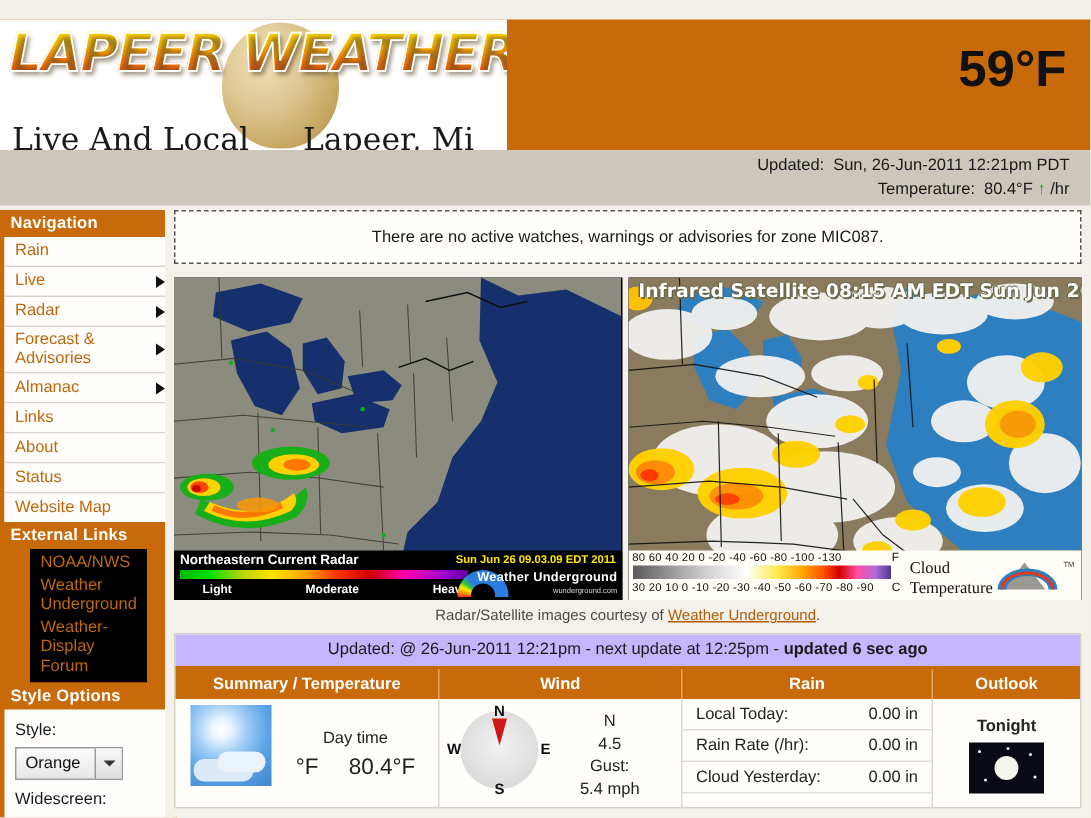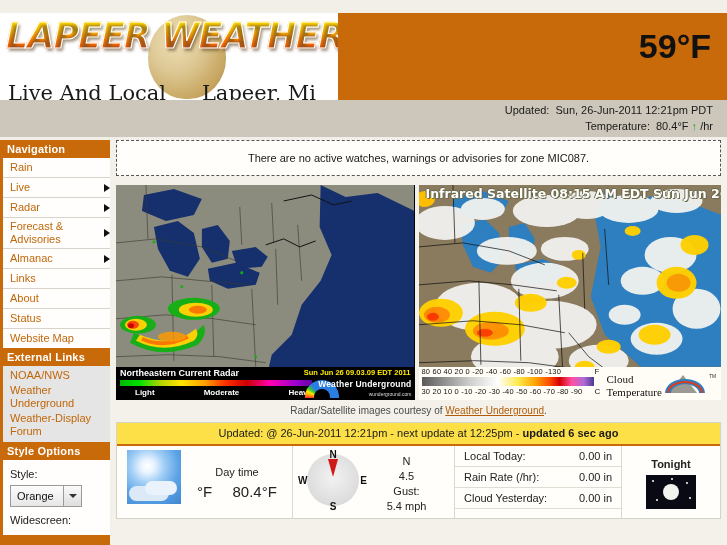--- a/index.html
+++ b/index.html
@@ -98,21 +98,21 @@
   .sb-item:last-child { border-bottom: none; }
   .sb-item .caret {
     position: absolute; right: 5px; top: 50%;
     transform: translateY(-50%);
     width: 0; height: 0;
     border-left: 6px solid #111;
     border-top: 4px solid transparent;
     border-bottom: 4px solid transparent;
   }
   .sb-item.two-line { padding-top: 2px; padding-bottom: 2px; }
-  .sb-links { background: #e5e5e5; margin: 0 3px; padding: 2px 0 3px 0; }
+  .sb-links { background: #000000; margin: 0 20px; padding: 2px 0 3px 0; }
   .sb-link {
     color: #c0670a; font-size: 11px;
     padding: 1px 5px 1px 7px; line-height: 13px;
   }
   .sb-style { background: #fffefc; margin: 0 3px; padding: 8px 7px 4px 7px; }
   .sb-style .lbl { color: #1a1a1a; font-size: 11px; margin-bottom: 5px; }
   .select-box {
     width: 72px; height: 22px;
     border: 1px solid #9a9a9a;
     background: linear-gradient(180deg,#fdfdfd 0%, #e6e6e6 100%);
@@ -218,21 +218,21 @@
     padding: 5px 0 6px 0;
   }
   .courtesy a { color: #b05c08; }
 
   
   .cond-table {
     border: 1px solid #d7d2c6; background: #fffefa;
   }
   .cond-updated {
     text-align: center; font-size: 11px; color: #1a1a1a;
-    padding: 4px 0 5px 0; background: #fde047;
+    padding: 4px 0 5px 0; background: #c4b5fd;
     border-bottom: 2px solid #c96a0a;
   }
   .cond-updated b { font-weight: bold; }
   .cond-head { display: flex; background: #c96a0a; }
   .cond-head div {
     color: #fff; font-weight: bold; font-size: 11px;
     text-align: center; padding: 4px 0;
     border-right: 1px solid #e3a564;
   }
   .cond-head div:last-child { border-right: none; }
@@ -539,20 +539,26 @@
 
     <div class="courtesy">
       <span>Radar/Satellite images courtesy of </span><a href="#">Weather Underground</a><span>.</span>
     </div>
 
     <div class="cond-table">
       <div class="cond-updated">
         <span>Updated: @ 26-Jun-2011 12:21pm - next update at 12:25pm  - </span><b>updated 6 sec ago</b>
       </div>
 
+      <div class="cond-head">
+        <div class="ch-sum">Summary / Temperature</div>
+        <div class="ch-wind">Wind</div>
+        <div class="ch-rain">Rain</div>
+        <div class="ch-out">Outlook</div>
+      </div>
 
       <div class="cond-body">
         <div class="cb-col cb-sum">
           <div class="sum-icon">
             <span class="cloud1"></span>
             <span class="cloud2"></span>
           </div>
           <div>
             <div class="sum-text">Day time</div>
             <div class="sum-nums">

